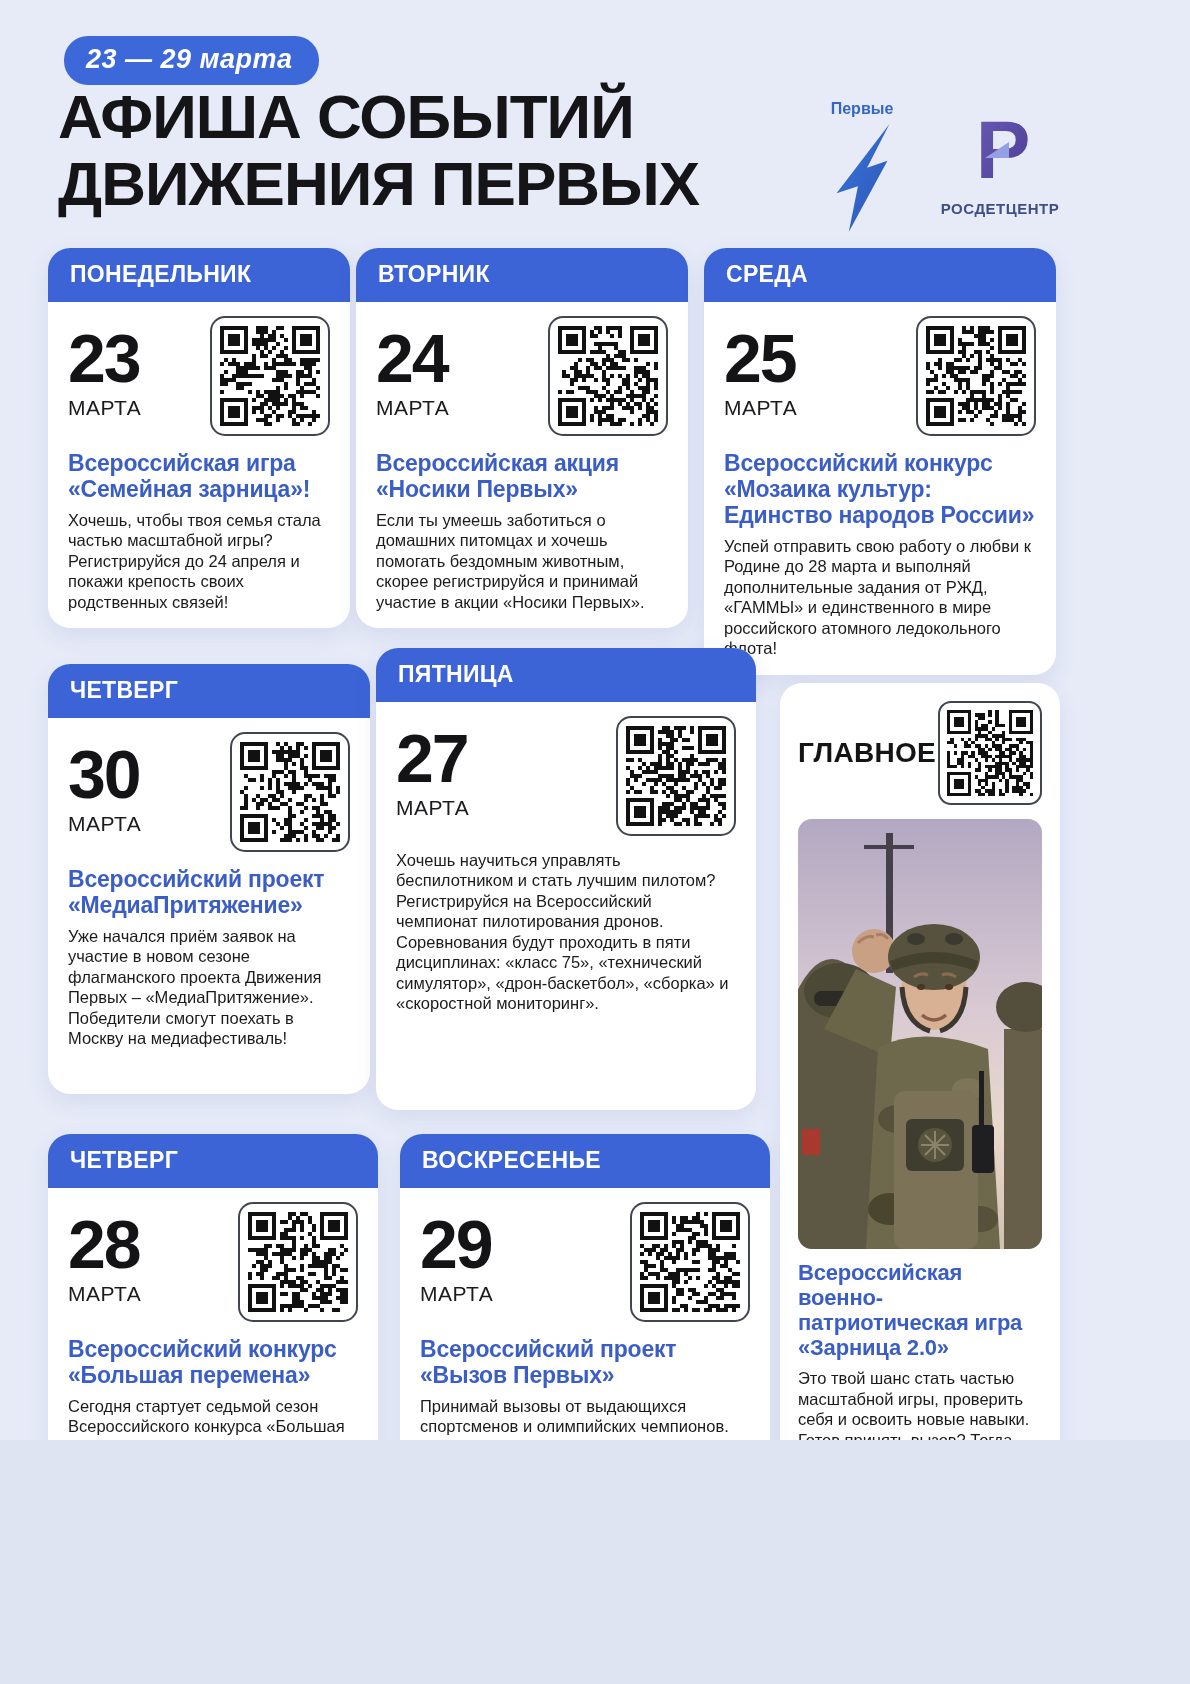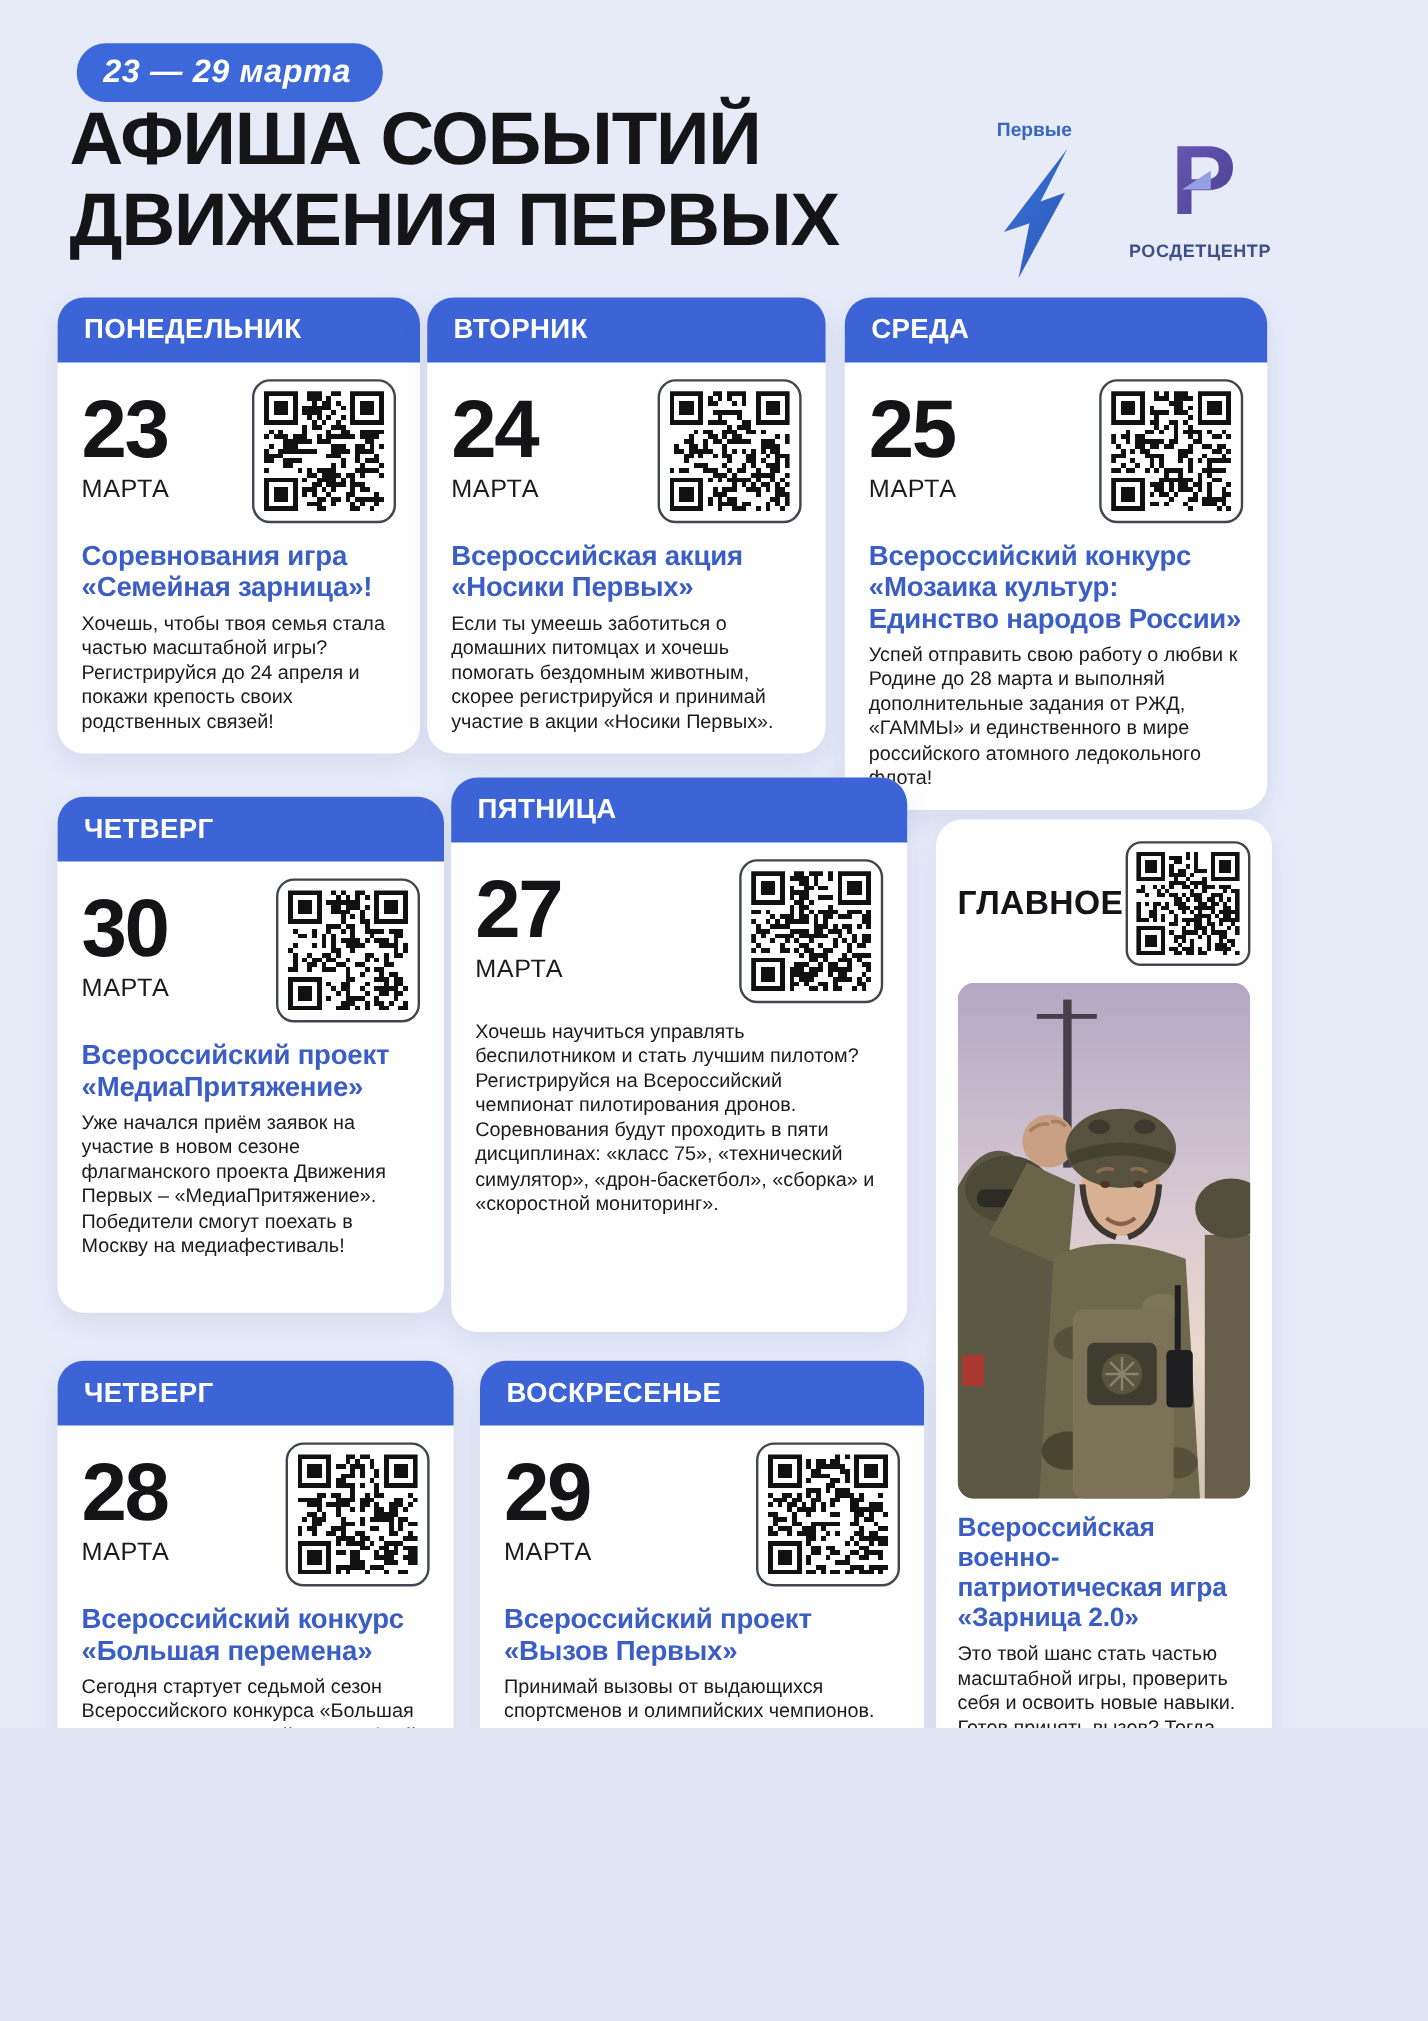--- a/index.html
+++ b/index.html
@@ -318,21 +318,21 @@
               <rect x="2" y="2" width="3" height="3" fill="#111"></rect>
               <rect x="18" y="0" width="7" height="7" fill="#111"></rect>
               <rect x="19" y="1" width="5" height="5" fill="#fff"></rect>
               <rect x="20" y="2" width="3" height="3" fill="#111"></rect>
               <rect x="0" y="18" width="7" height="7" fill="#111"></rect>
               <rect x="1" y="19" width="5" height="5" fill="#fff"></rect>
               <rect x="2" y="20" width="3" height="3" fill="#111"></rect>
             </svg>
           </div>
       </div>
-      <h3 class="event-title">Соревнования игра «Семейная зарница»!</h3>
+      <h3 class="event-title">Всероссийская игра «Семейная зарница»!</h3>
       <p class="event-desc">Хочешь, чтобы твоя семья стала частью масштабной игры? Регистрируйся до 24 апреля и покажи крепость своих родственных связей!</p>
     </div>
   </section>
 
   <section class="card" id="card-tue">
     <div class="day-head"><span>ВТОРНИК</span></div>
     <div class="day-body">
       <div class="date-row">
         <div>
             <div class="day-num">24</div>

